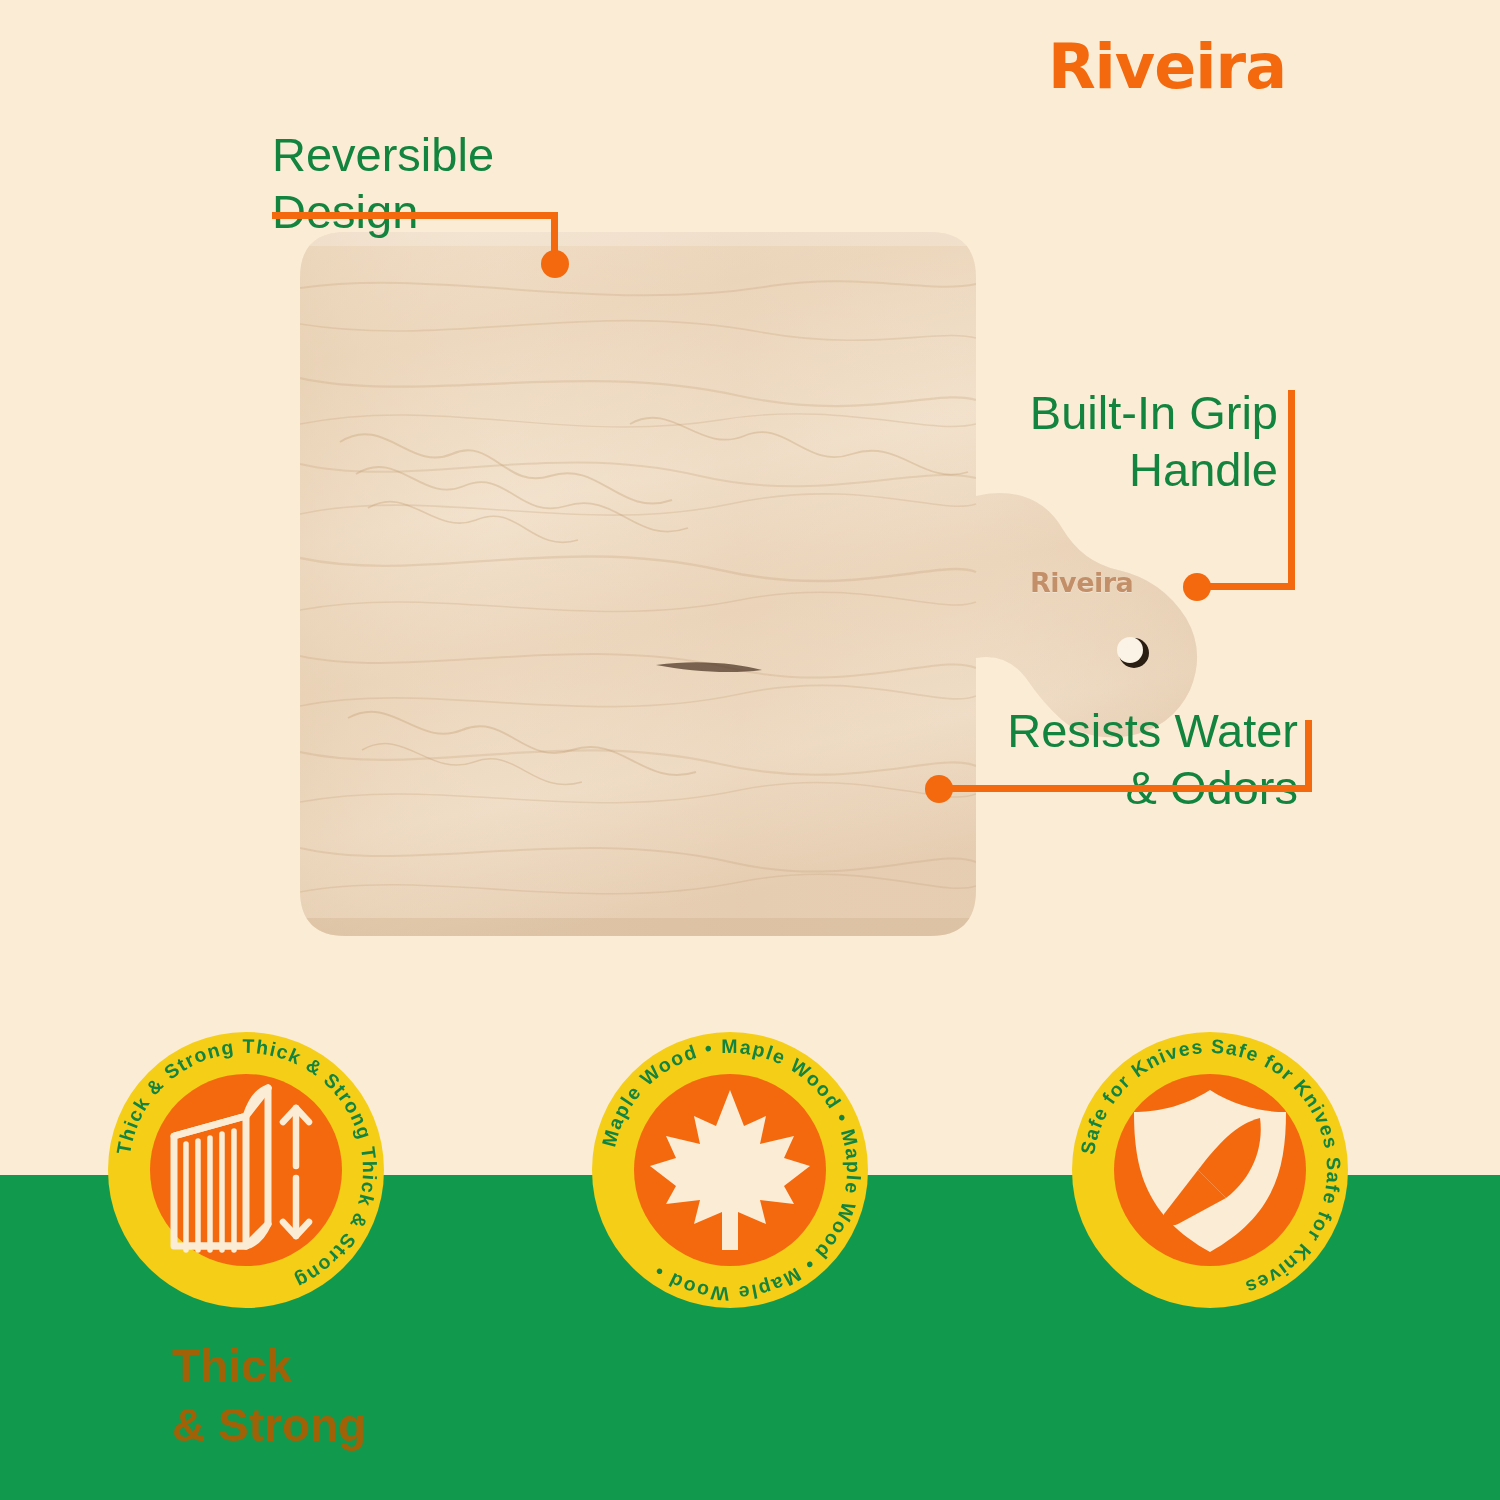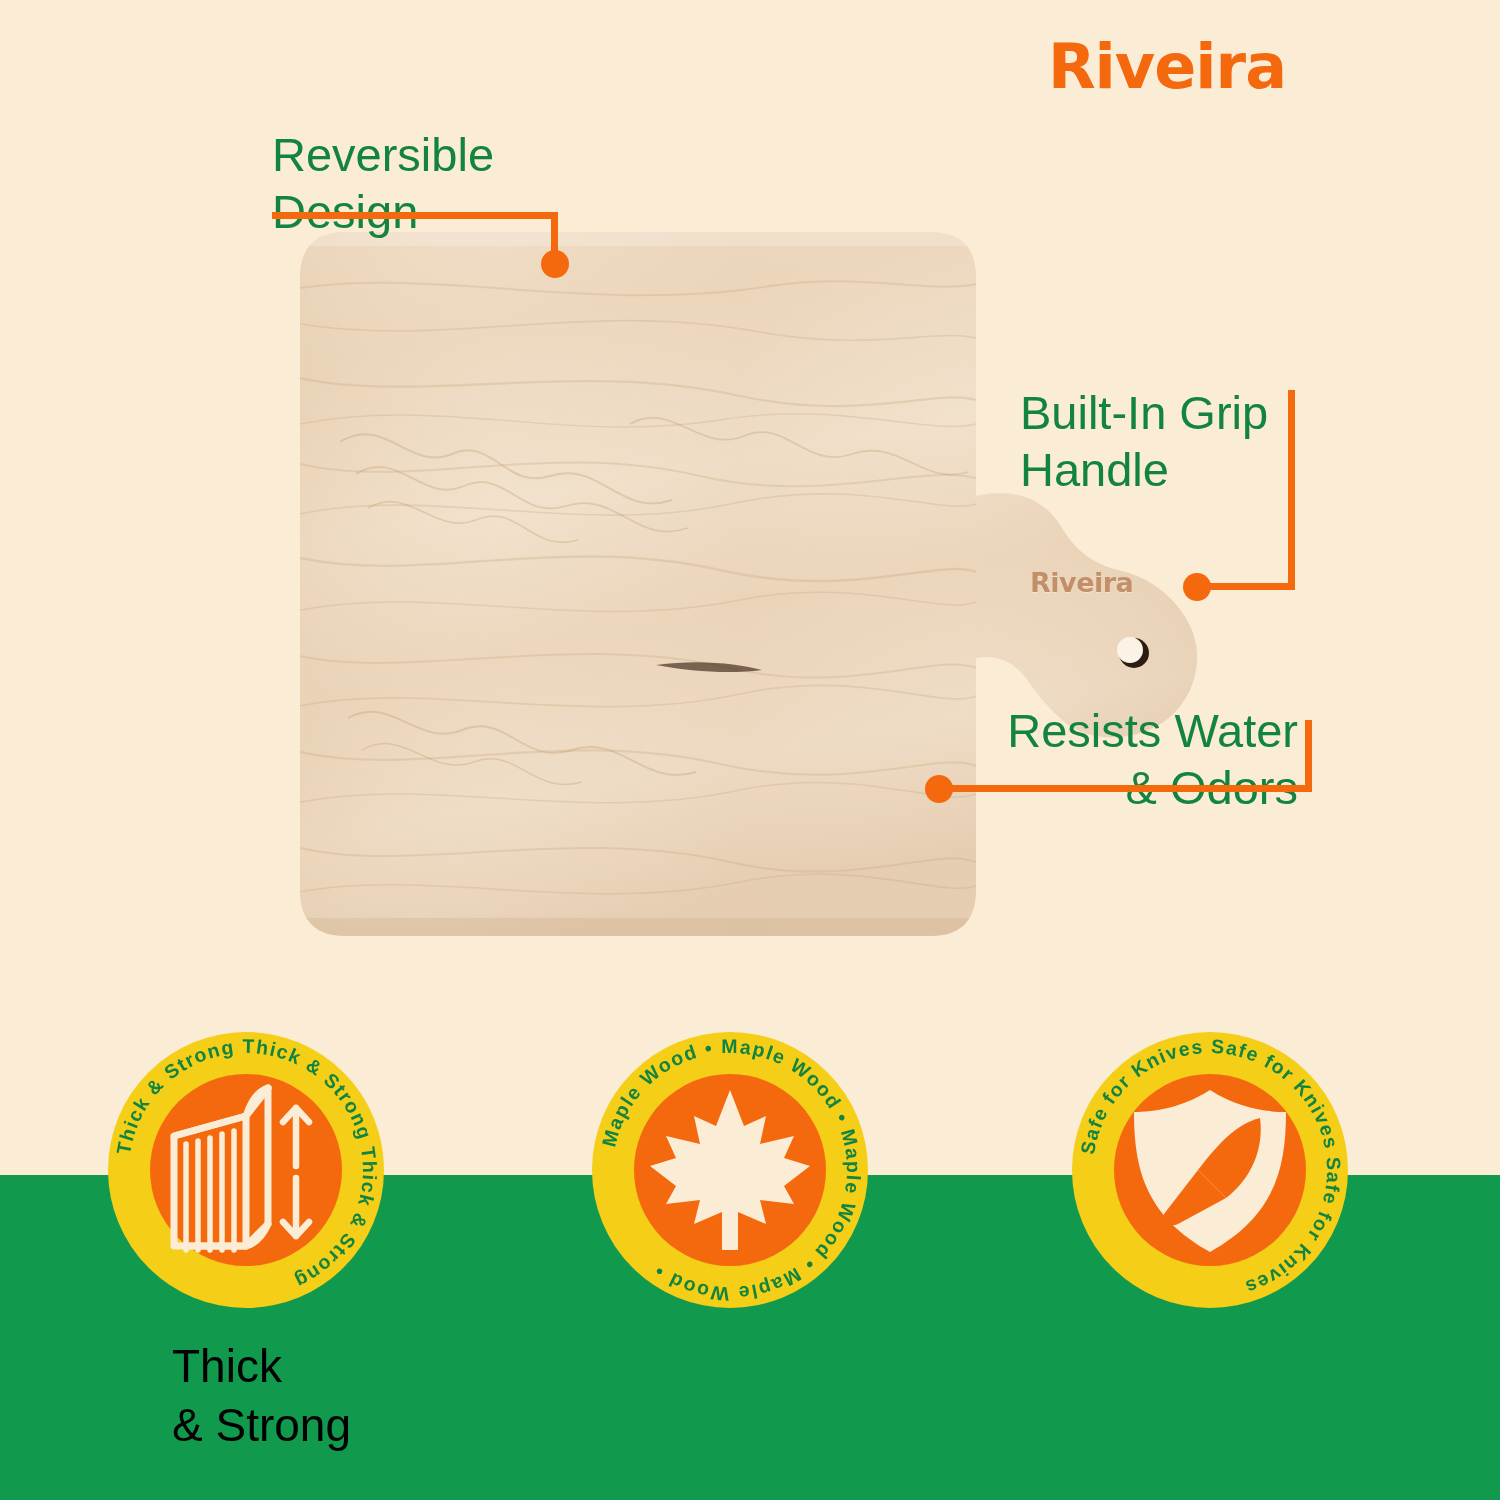--- a/index.html
+++ b/index.html
@@ -30,21 +30,21 @@
   .callout-label{
     position:absolute;
     color:#13843F;
     font-size:47px;
     line-height:1.22;
     font-weight:500;
     white-space:pre-line;
     font-family:"Liberation Sans", sans-serif;
   }
   #cl-reversible{left:272px;top:126px;text-align:left;}
-  #cl-handle{left:1020px;top:384px;width:258px;text-align:left;}
+  #cl-handle{left:1020px;top:384px;width:258px;text-align:right;}
   #cl-water{left:1000px;top:702px;width:298px;text-align:right;}
 
   .leader{position:absolute;background:#F4690E;}
   .leader-dot{
     position:absolute;width:28px;height:28px;border-radius:50%;
     background:#F4690E;
   }
 
   
   #ld1-h{left:272px;top:212px;width:286px;height:7px;}
@@ -87,22 +87,22 @@
   .badge-core{
     position:absolute;left:42px;top:42px;width:192px;height:192px;
     border-radius:50%;background:#F4690E;
   }
   .badge-text-svg{position:absolute;left:0;top:0;width:276px;height:276px;}
   .badge-icon{position:absolute;left:42px;top:42px;width:192px;height:192px;}
 
   
   .caption{
     position:absolute;top:1337px;
-    color:#000000;font-size:46px;line-height:1.28;
-    font-weight:400;white-space:pre-line;text-align:left;
+    color:#a16207;font-size:46px;line-height:1.28;
+    font-weight:700;white-space:pre-line;text-align:left;
     font-family:"Liberation Sans", sans-serif;
   }
   #cap-0{left:172px;}
   #cap-1{left:668px;}
   #cap-2{left:1124px;}
 </style>
 </head>
 <body>
 
 <div class="stage">

